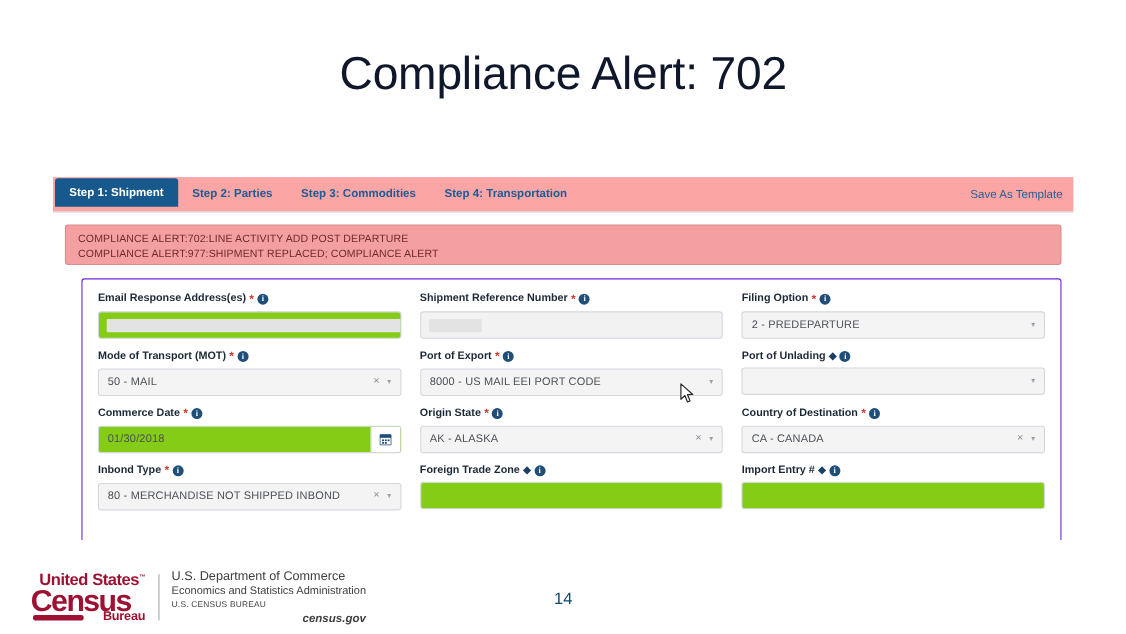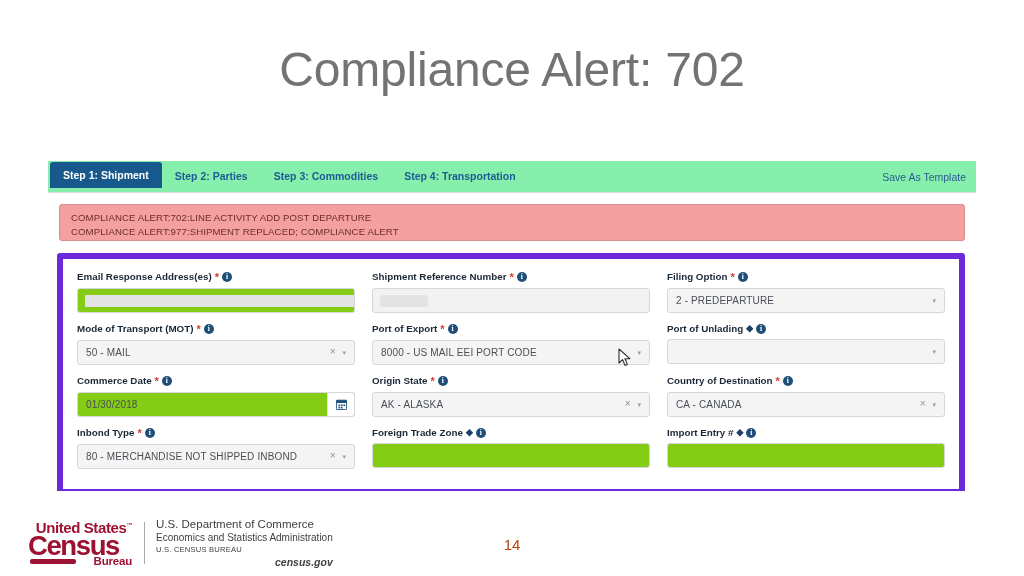--- a/index.html
+++ b/index.html
@@ -16,43 +16,43 @@
     -webkit-font-smoothing: antialiased;
   }
 
   
   .slide-title {
     position: absolute;
     top: 44px;
     left: 0;
     width: 1024px;
     text-align: center;
-    font-size: 48px;
+    font-size: 42px;
     font-weight: 400;
-    color: #737373;
+    color: #0f172a;
     letter-spacing: -0.2px;
     line-height: 1.1;
   }
 
   
   .shot {
     position: absolute;
     left: 48px;
     top: 161px;
     width: 928px;
     height: 330px;
     background: #ffffff;
     overflow: hidden;
   }
 
   
   .tabbar {
     position: relative;
     height: 31px;
-    background: #86efac;
+    background: #fca5a5;
     border-bottom: 1px solid #d8dde3;
     display: flex;
     align-items: stretch;
     padding-left: 2px;
   }
   .tab {
     display: flex;
     align-items: center;
     padding: 0 13px;
     font-size: 10.5px;
@@ -92,23 +92,23 @@
   .alert-line {
     font-size: 9.6px;
     color: #6e2b2b;
     line-height: 1.45;
     letter-spacing: 0.1px;
     white-space: nowrap;
   }
 
   
   .formcard {
-    margin: 12px 11px 0 9px;
+    margin: 12px 11px 0 26px;
     background: #ffffff;
-    border: 6px solid #6d28d9;
+    border: 1px solid #6d28d9;
     border-radius: 3px;
     padding: 13px 14px 0 14px;
     box-sizing: border-box;
     height: 242px;
     overflow: hidden;
   }
   .row {
     display: flex;
     gap: 17px;
     margin-bottom: 11px;
@@ -256,21 +256,21 @@
   .lt2 { font-size: 10px; line-height: 1.3; }
   .lt3 { font-size: 7.6px; line-height: 1.45; letter-spacing: 0.2px; }
   .lt4 { font-size: 10.5px; font-weight: bold; font-style: italic; line-height: 1.35; text-align: right; }
 
   .pagenum {
     position: absolute;
     left: 0; top: 536px;
     width: 1024px;
     text-align: center;
     font-size: 15px;
-    color: #c2410c;
+    color: #0c4a6e;
   }
 </style>
 </head>
 <body>
 
 <div class="slide-title">Compliance Alert: 702</div>
 
 <div class="shot">
 
   <div class="tabbar">

